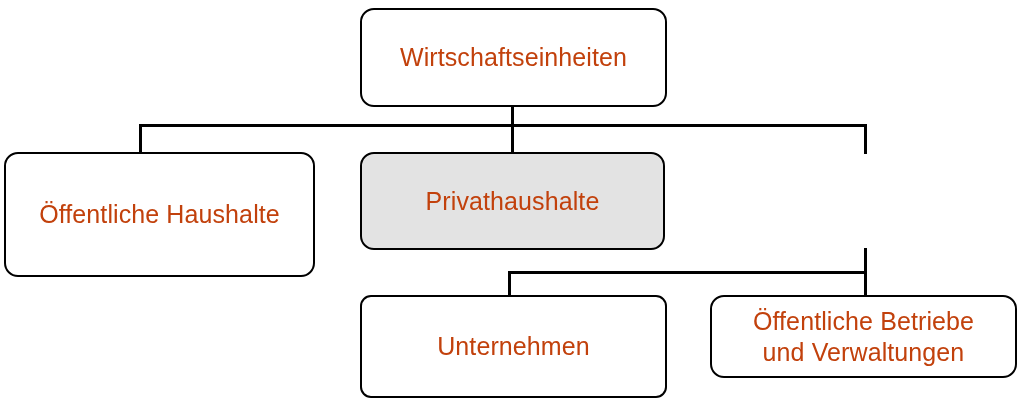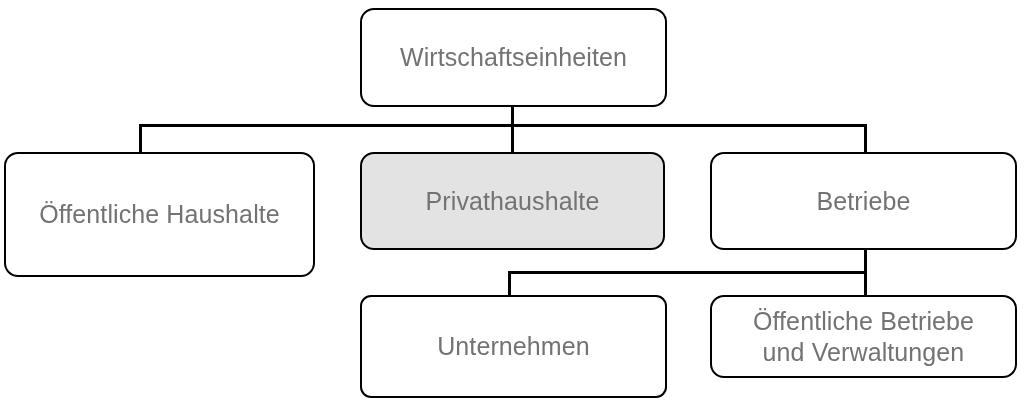--- a/index.html
+++ b/index.html
@@ -25,21 +25,21 @@
     background: #ffffff;
     display: flex;
     align-items: center;
     justify-content: center;
     text-align: center;
     z-index: 2;
   }
   .node-label {
     font-size: 25px;
     line-height: 1.22;
-    color: #737373;
+    color: #c2410c;
     letter-spacing: 0.1px;
     padding: 0 8px;
     white-space: pre-line;
   }
   .node.filled {
     background: #e3e3e3;
   }
   .connector {
     position: absolute;
     background: #000000;
@@ -90,23 +90,20 @@
   </div>
 
   <div class="node" id="node-public-hh">
     <span class="node-label">Öffentliche Haushalte</span>
   </div>
 
   <div class="node filled" id="node-private-hh">
     <span class="node-label">Privathaushalte</span>
   </div>
 
-  <div class="node" id="node-betriebe">
-    <span class="node-label">Betriebe</span>
-  </div>
 
   <div class="node" id="node-unternehmen">
     <span class="node-label">Unternehmen</span>
   </div>
 
   <div class="node" id="node-public-ops">
     <span class="node-label">Öffentliche Betriebe
 und Verwaltungen</span>
   </div>
 

